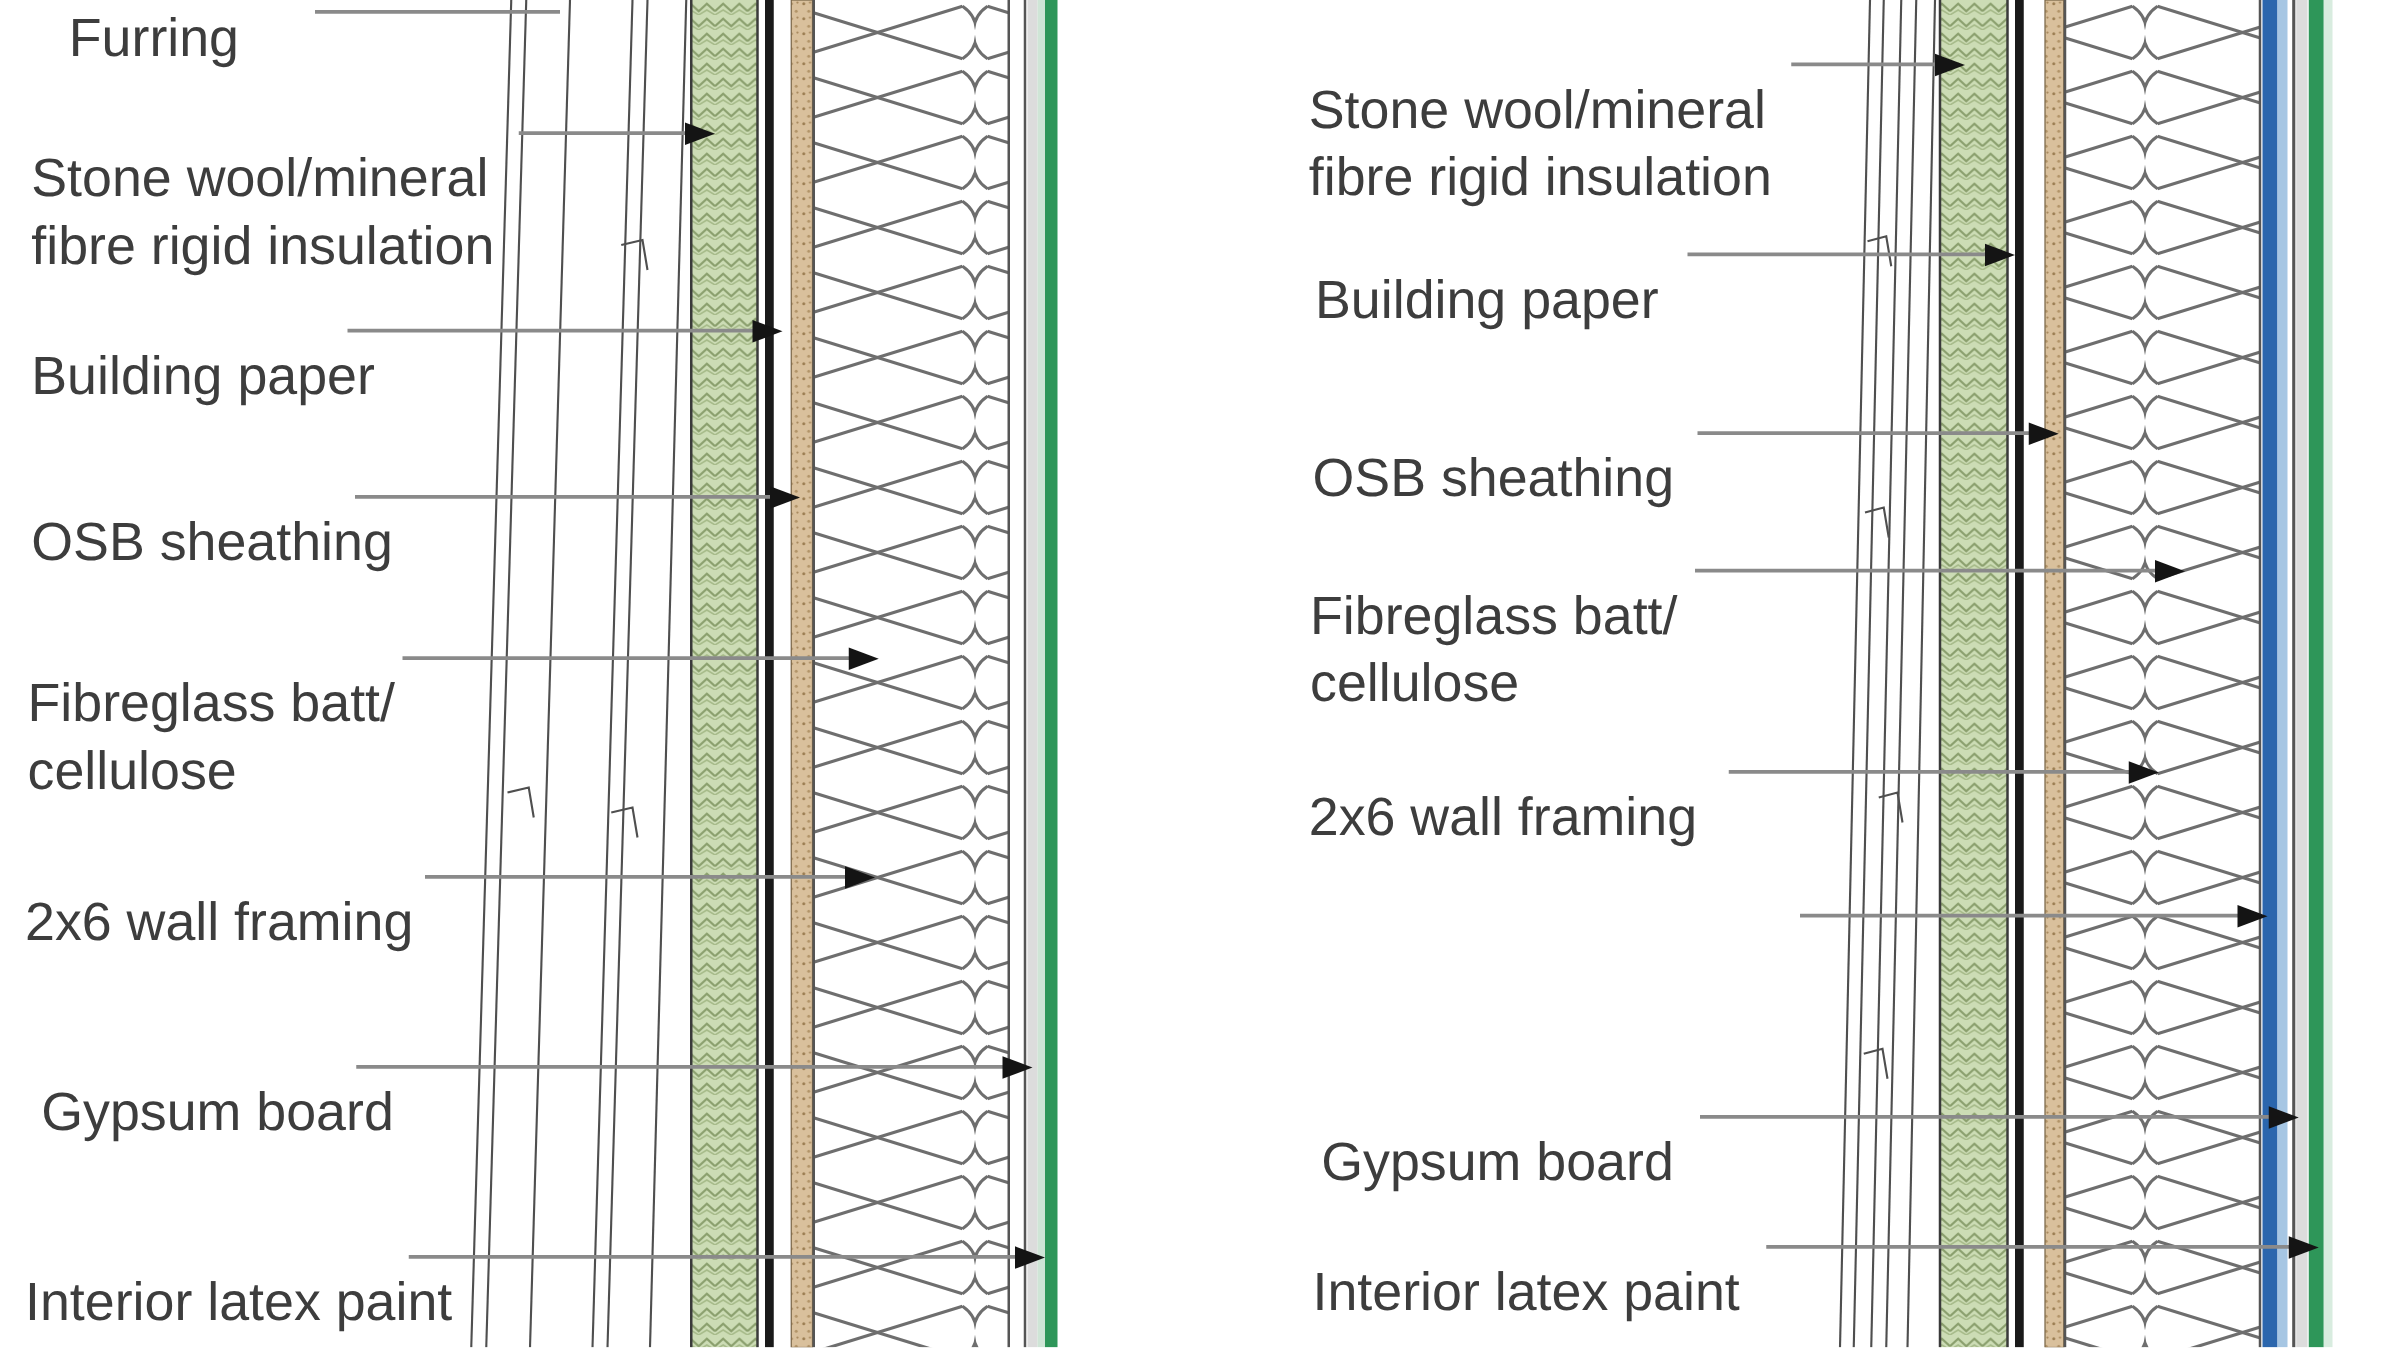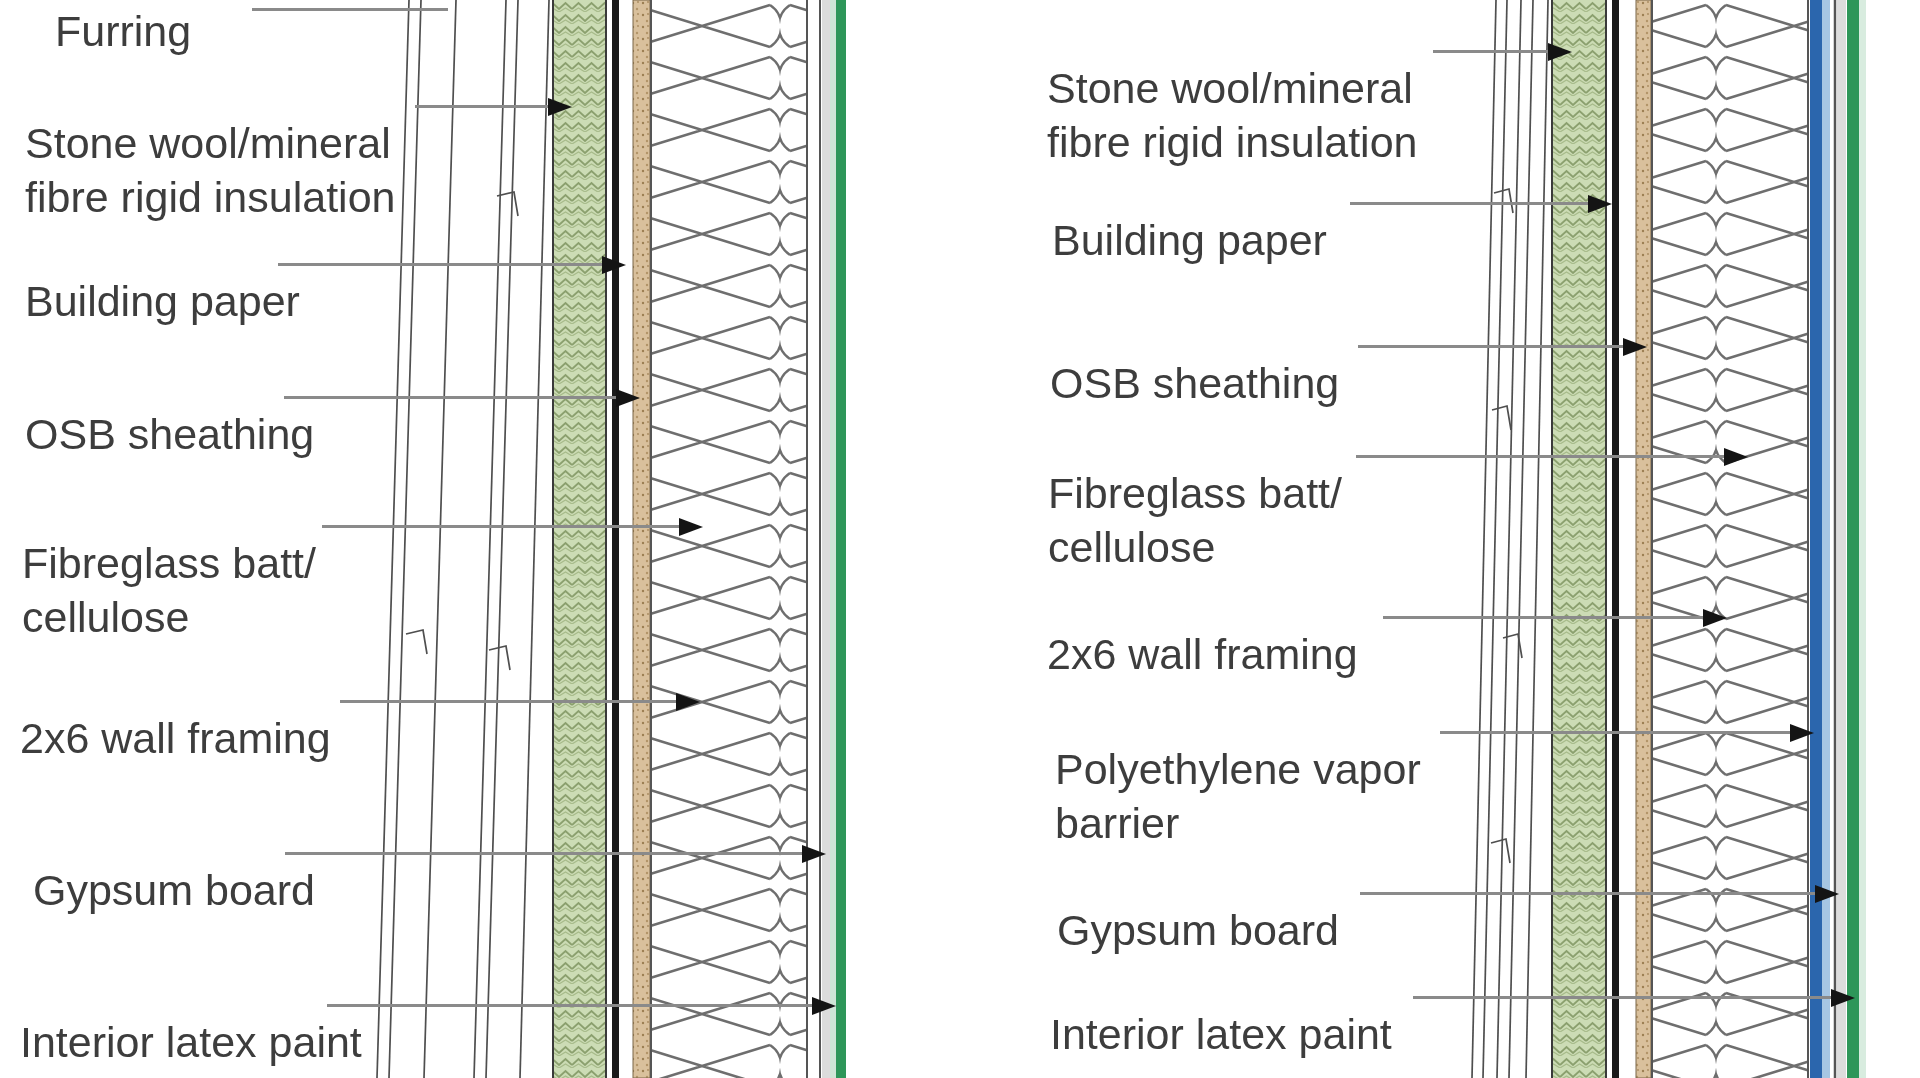--- a/index.html
+++ b/index.html
@@ -156,22 +156,20 @@
 
   <div class="lbl" style="left:1048px;top:430px;">Fibreglass batt/
 cellulose</div>
   <div class="aline" style="left:1356px;top:455px;width:370px;"></div>
   <div class="ahead" style="left:1724px;top:448px;"></div>
 
   <div class="lbl" style="left:1047px;top:591px;">2x6 wall framing</div>
   <div class="aline" style="left:1383px;top:616px;width:322px;"></div>
   <div class="ahead" style="left:1703px;top:609px;"></div>
 
-  <div class="lbl" style="left:1055px;top:706px;">Polyethylene vapor
-barrier</div>
   <div class="aline" style="left:1440px;top:731px;width:352px;"></div>
   <div class="ahead" style="left:1790px;top:724px;"></div>
 
   <div class="lbl" style="left:1057px;top:867px;">Gypsum board</div>
   <div class="aline" style="left:1360px;top:892px;width:457px;"></div>
   <div class="ahead" style="left:1815px;top:885px;"></div>
 
   <div class="lbl" style="left:1050px;top:971px;">Interior latex paint</div>
   <div class="aline" style="left:1413px;top:996px;width:420px;"></div>
   <div class="ahead" style="left:1831px;top:989px;"></div>

